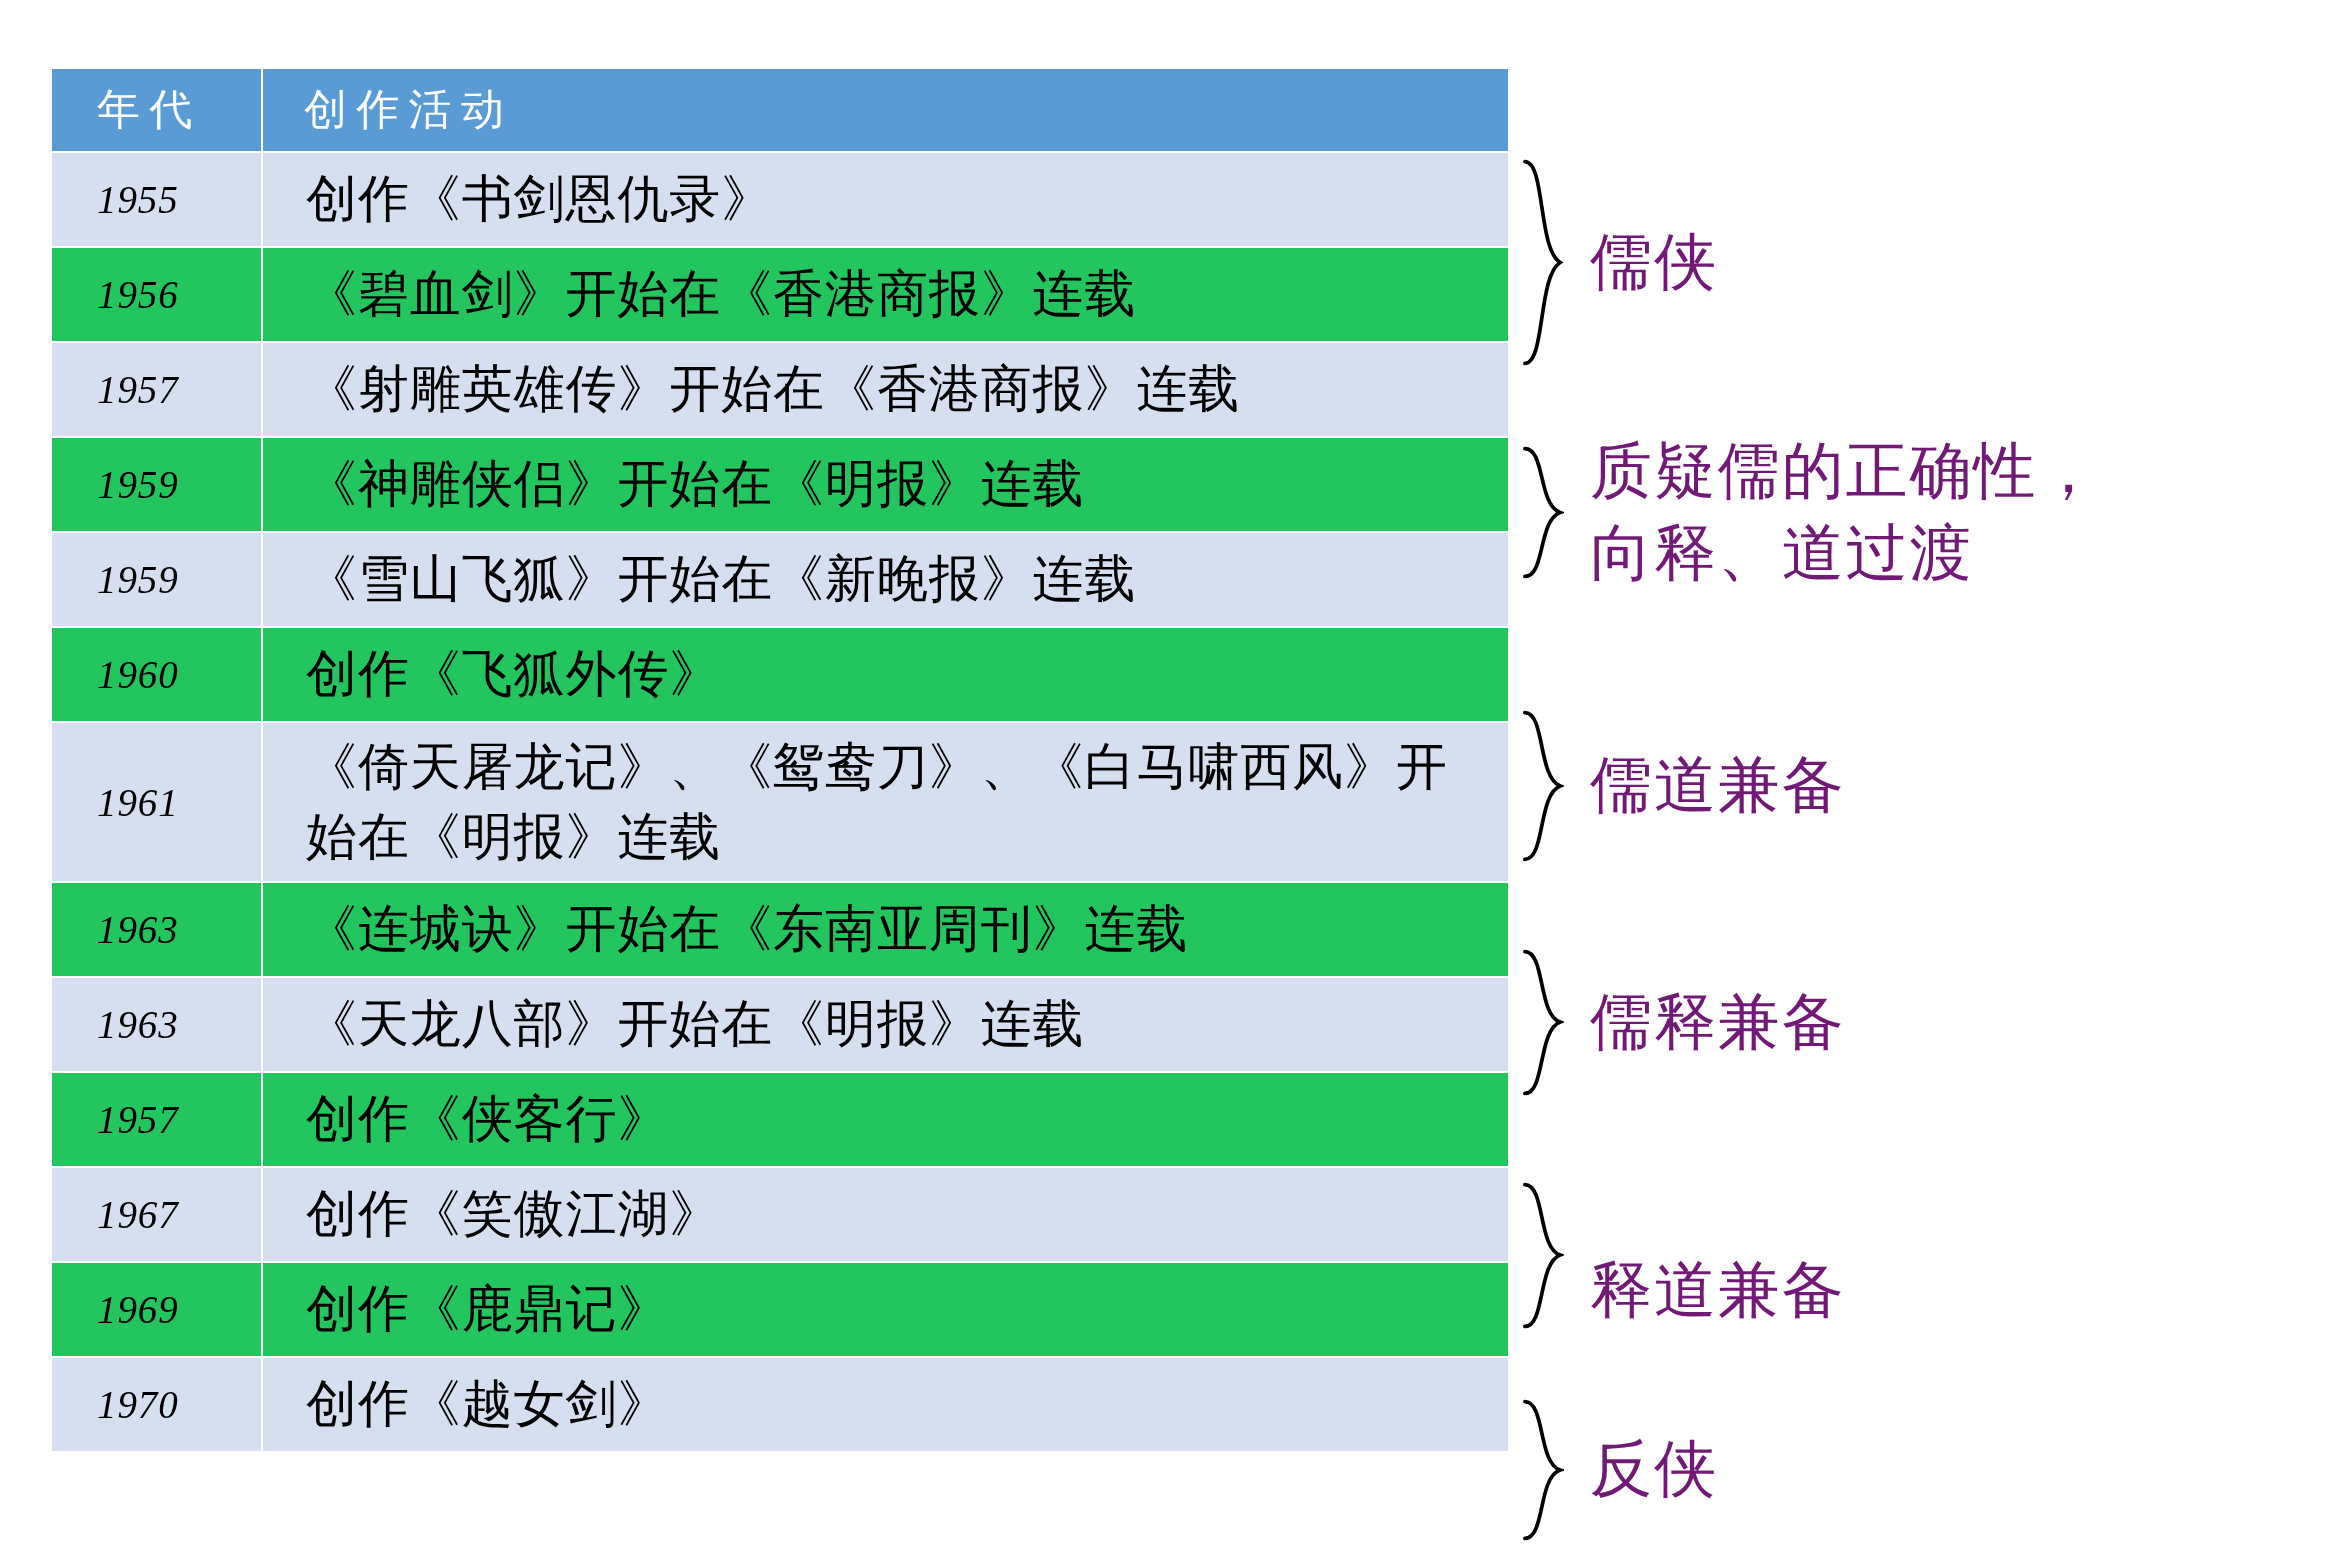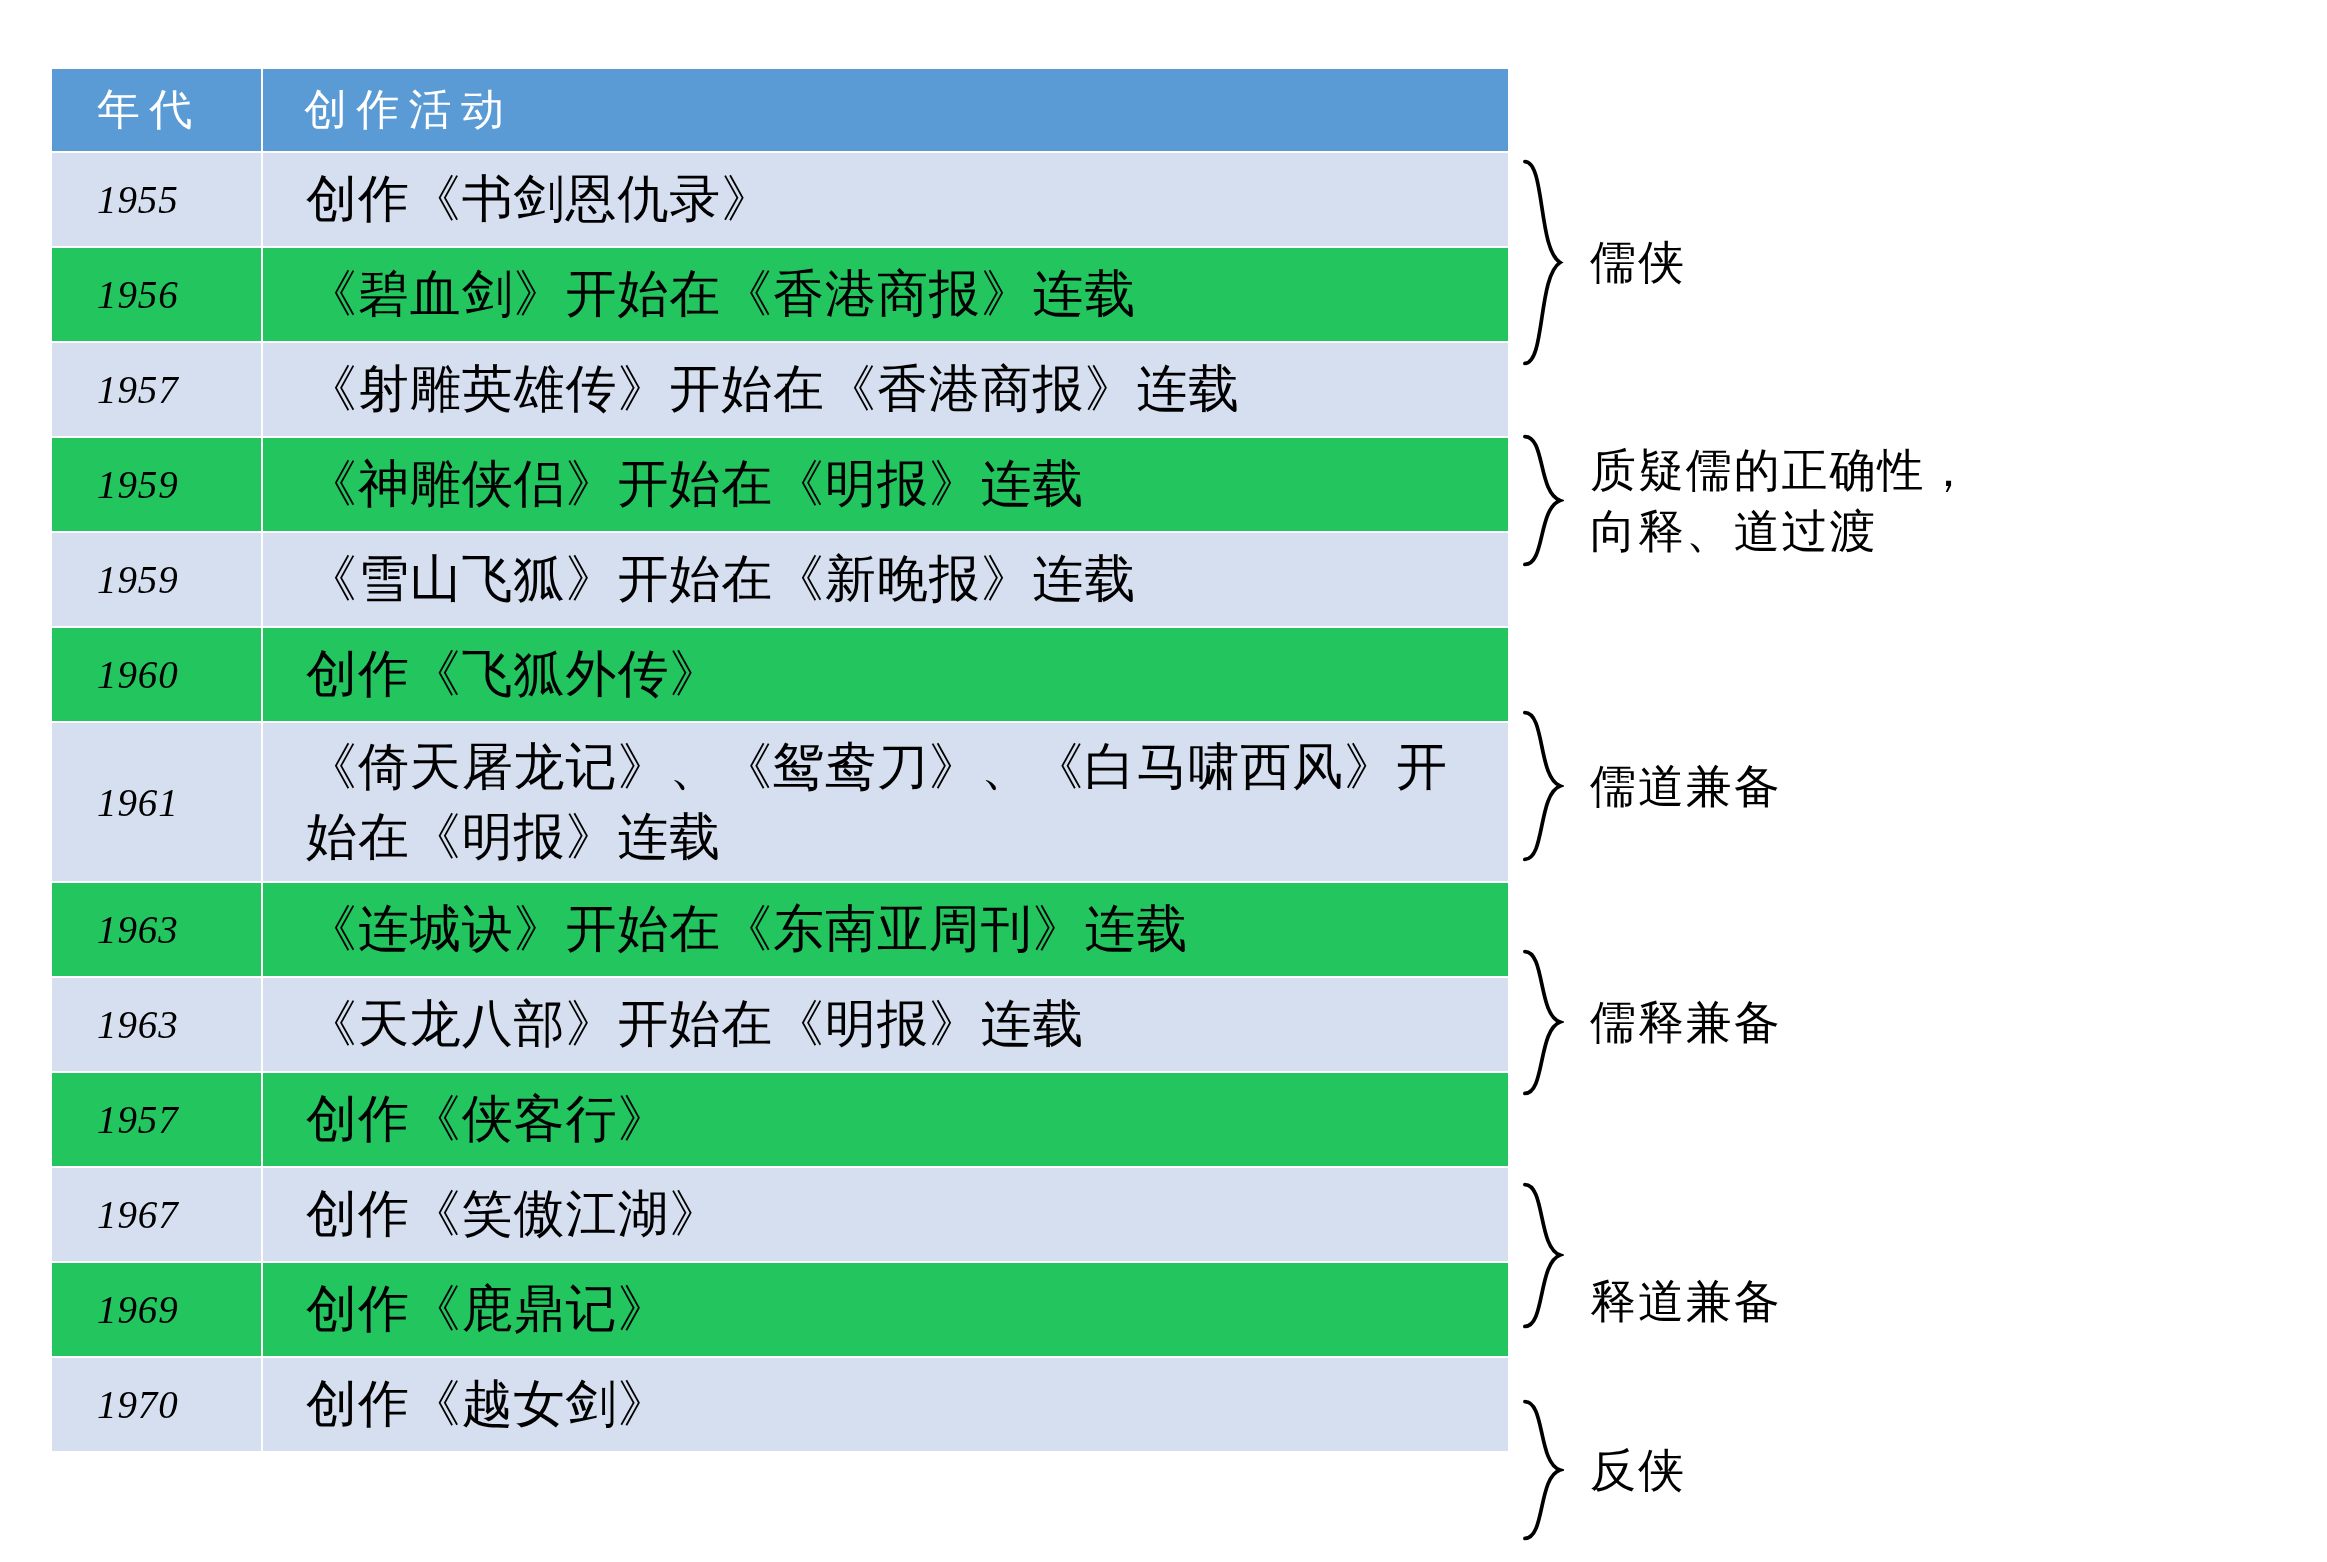--- a/index.html
+++ b/index.html
@@ -98,23 +98,23 @@
     align-items: center;
     gap: 26px;
   }
   .brace {
     width: 43px;
     flex: 0 0 43px;
     color: #000000;
   }
   .brace svg { display: block; }
   .ann-label {
-    font-family: Liberation Sans, sans-serif;
-    font-size: 46px;
-    color: #000000;
+    font-family: Liberation Serif, serif;
+    font-size: 62px;
+    color: #701a75;
     letter-spacing: 1.9px;
     line-height: 1.32;
     white-space: pre-line;
   }
 </style>
 </head>
 <body>
 
 <div class="page">
 

